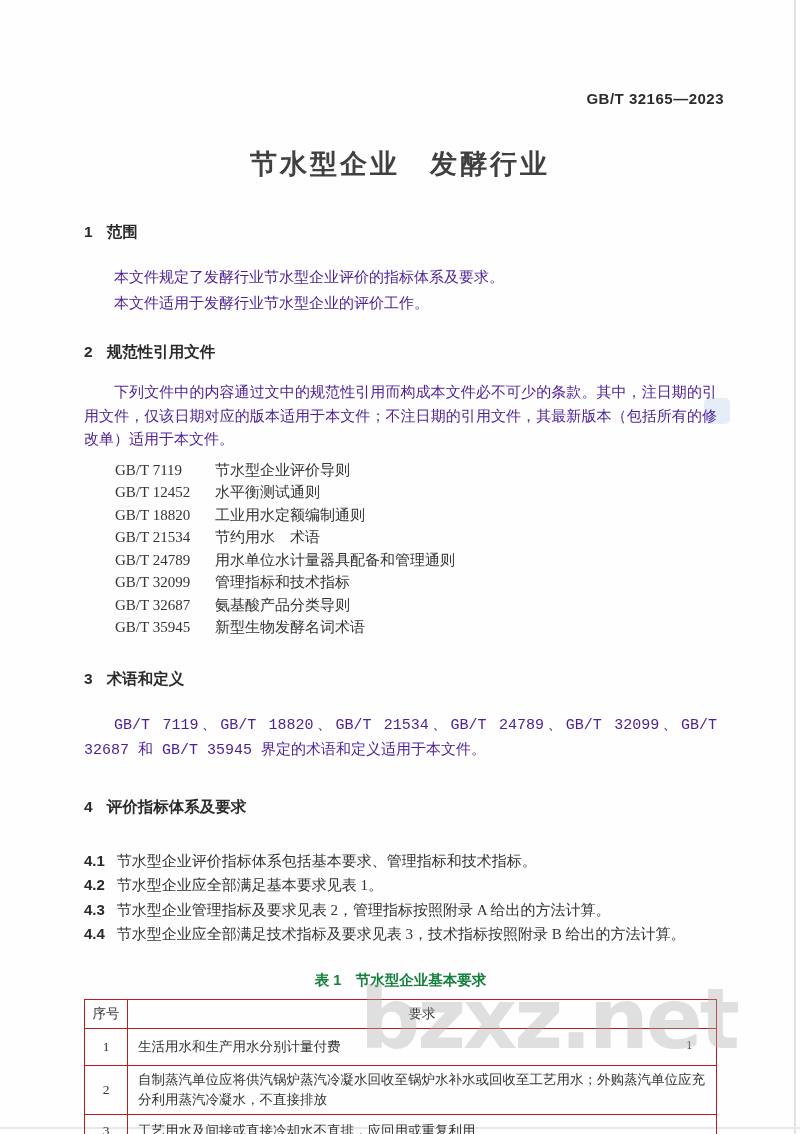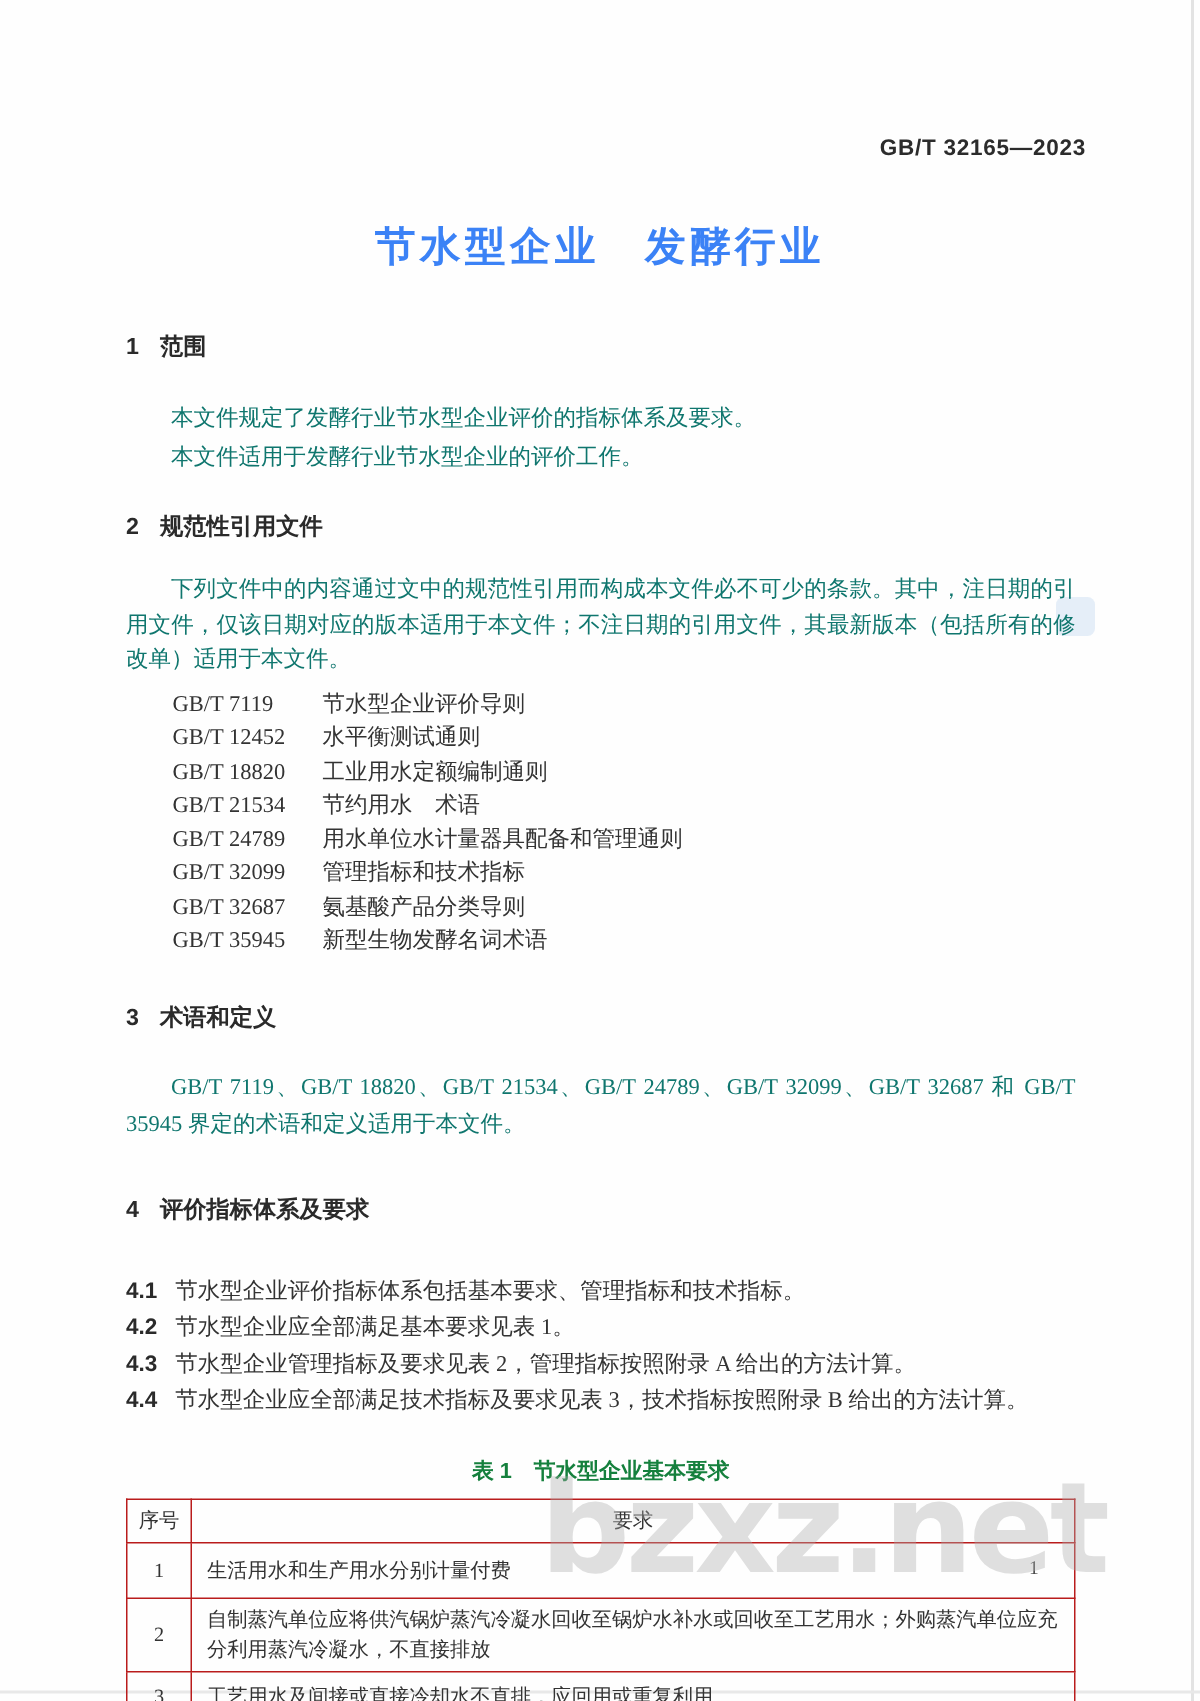--- a/index.html
+++ b/index.html
@@ -12,38 +12,38 @@
   .edge-bottom{position:absolute;left:0;right:0;bottom:5px;height:2px;background:#e8e8e8;}
 
   .doc-code{
     position:absolute;top:90px;right:76px;
     font-family:"Liberation Sans","DejaVu Sans",sans-serif;
     font-weight:700;font-size:15px;letter-spacing:.5px;color:#2c2c2c;
   }
   .doc-title{
     position:absolute;top:146px;left:0;width:100%;margin:0;text-align:center;
     font-family:"Liberation Sans","DejaVu Sans",sans-serif;
-    font-weight:700;font-size:27px;letter-spacing:3px;color:#3b82f6;
+    font-weight:700;font-size:27px;letter-spacing:3px;color:#404040;
   }
 
   .content{position:absolute;left:84px;top:214px;width:633px;z-index:2;}
 
   .sec-heading{
     font-family:"Liberation Sans","DejaVu Sans",sans-serif;
     font-weight:700;font-size:15.5px;color:#2a2a2a;line-height:20px;
   }
   .sec-heading .sec-num{margin-right:14px;}
   .mt-s1{margin-top:8px;}
   .mt-s2{margin-top:24px;}
   .mt-s3{margin-top:30px;}
   .mt-s4{margin-top:34px;}
 
   .body-para{
-    margin:0;font-size:15px;line-height:26px;color:#0f766e;
-    text-indent:2em;text-align:justify;
+    margin:0;font-size:15px;line-height:26px;color:#4c1d95;
+    text-indent:2em;text-align:justify;font-family:Liberation Mono, monospace;
   }
   .first-para{margin-top:24px;}
   .para-norm{margin-top:20px;line-height:23.5px;}
 
   .ref-list{list-style:none;margin:6px 0 0 0;padding:0 0 0 31px;}
   .ref-list li{font-size:15px;line-height:22.5px;color:#333;}
   .ref-code{display:inline-block;min-width:88px;margin-right:12px;}
 
   .clause{margin-top:0;font-size:15px;line-height:23.5px;color:#333;}
   .clauses{margin-top:32px;}

